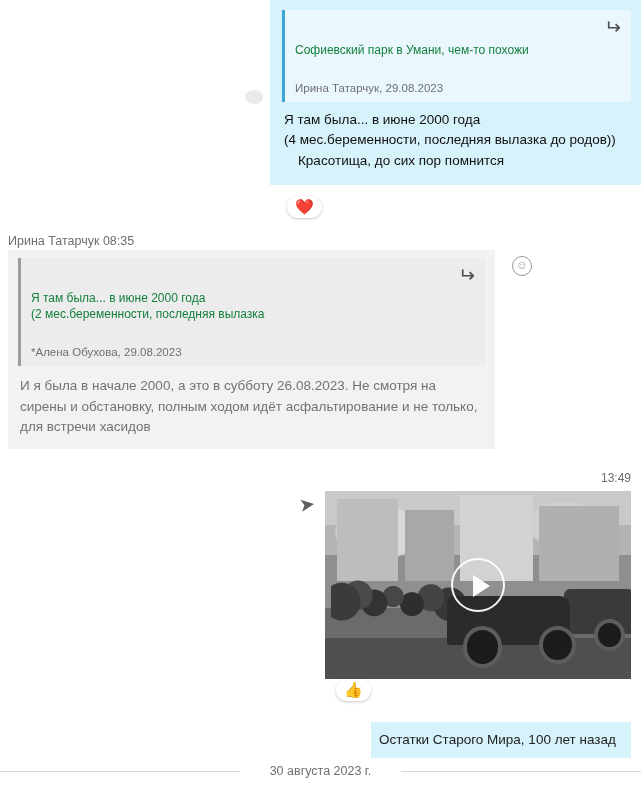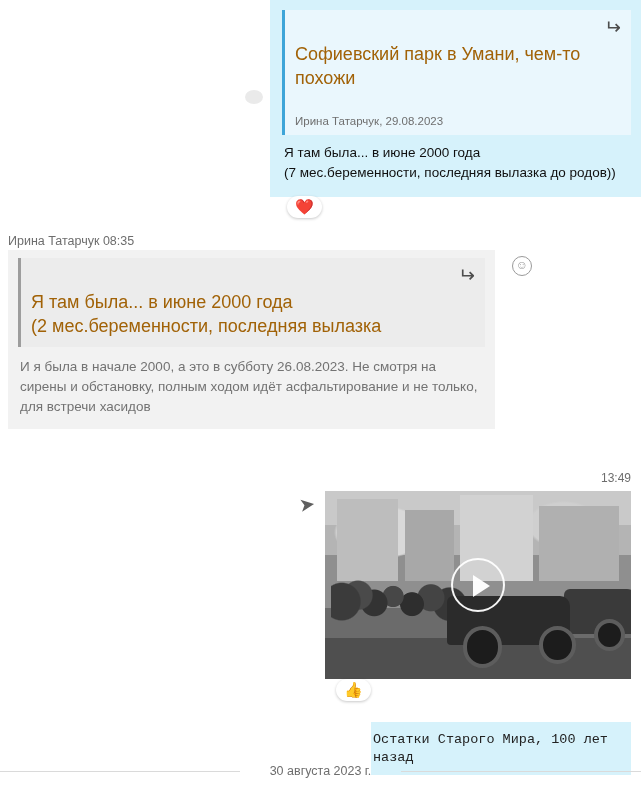--- a/index.html
+++ b/index.html
@@ -31,21 +31,21 @@
     margin: 2px 2px 8px 2px;
   }
   .reply-arrow {
     color: #4d4d4d;
     font-size: 20px;
     line-height: 18px;
     display: block;
     margin: 0 0 6px 2px;
     transform: scaleX(-1);
   }
-  .quote-text { font-size: 18px; color: #a16207; line-height: 1.35; }
+  .quote-text { font-size: 12px; color: #15803d; line-height: 1.35; }
   .quote-meta { font-size: 11.5px; color: #6f6f6f; margin-top: 24px; }
 
   .out-lines { padding: 0 4px 0 4px; }
   .out-lines div { line-height: 1.5; color: #101010; }
   .out-lines .indent { padding-left: 14px; }
 
   .reaction {
     position: absolute;
     background: #ffffff;
     border-radius: 14px;
@@ -165,23 +165,22 @@
     border-top: 11px solid transparent;
     border-bottom: 11px solid transparent;
   }
 
   
   .out-small {
     position: absolute;
     top: 722px; left: 371px;
     width: 260px;
     background: #d6f2fb;
-    padding: 9px 2px;
+    padding: 9px 8px;
     line-height: 1.3;
-    font-family: Liberation Mono, monospace;
   }
 
   
   .divider {
     position: absolute;
     top: 764px; left: 0; width: 641px;
     display: flex; align-items: center;
     color: #6d6d6d; font-size: 12.5px; gap: 20px;
   }
   .divider .ln { flex: 1; height: 1px; background: #dadada; }
@@ -199,33 +198,35 @@
 <div class="ghost"></div>
 
 <div class="out-wrap">
   <div class="quote-card">
     <span class="reply-arrow">↵</span>
     <div class="quote-text">Софиевский парк в Умани, чем-то похожи</div>
     <div class="quote-meta">Ирина Татарчук, 29.08.2023</div>
   </div>
   <div class="out-lines">
     <div>Я там была... в июне 2000 года</div>
-    <div>(7 мес.беременности, последняя вылазка до родов))</div>
+    <div>(4 мес.беременности, последняя вылазка до родов))</div>
+    <div class="indent">Красотища, до сих пор помнится</div>
   </div>
 </div>
 
 <div class="reaction heart">❤️</div>
 
 <div class="in-sender">Ирина Татарчук 08:35</div>
 
 <div class="in-wrap">
   <div class="in-quote">
     <span class="reply-arrow">↵</span>
     <div class="quote-text">Я там была... в июне 2000 года</div>
     <div class="quote-text">(2 мес.беременности, последняя вылазка</div>
+    <div class="quote-meta">*Алена Обухова, 29.08.2023</div>
   </div>
   <div class="in-body">И я была в начале 2000, а это в субботу 26.08.2023. Не смотря на сирены и обстановку, полным ходом идёт асфальтирование и не только, для встречи хасидов</div>
 </div>
 
 <div class="smiley-btn">☺</div>
 
 <div class="time-right">13:49</div>
 <div class="send-icon">➤</div>
 
 <div class="video">

